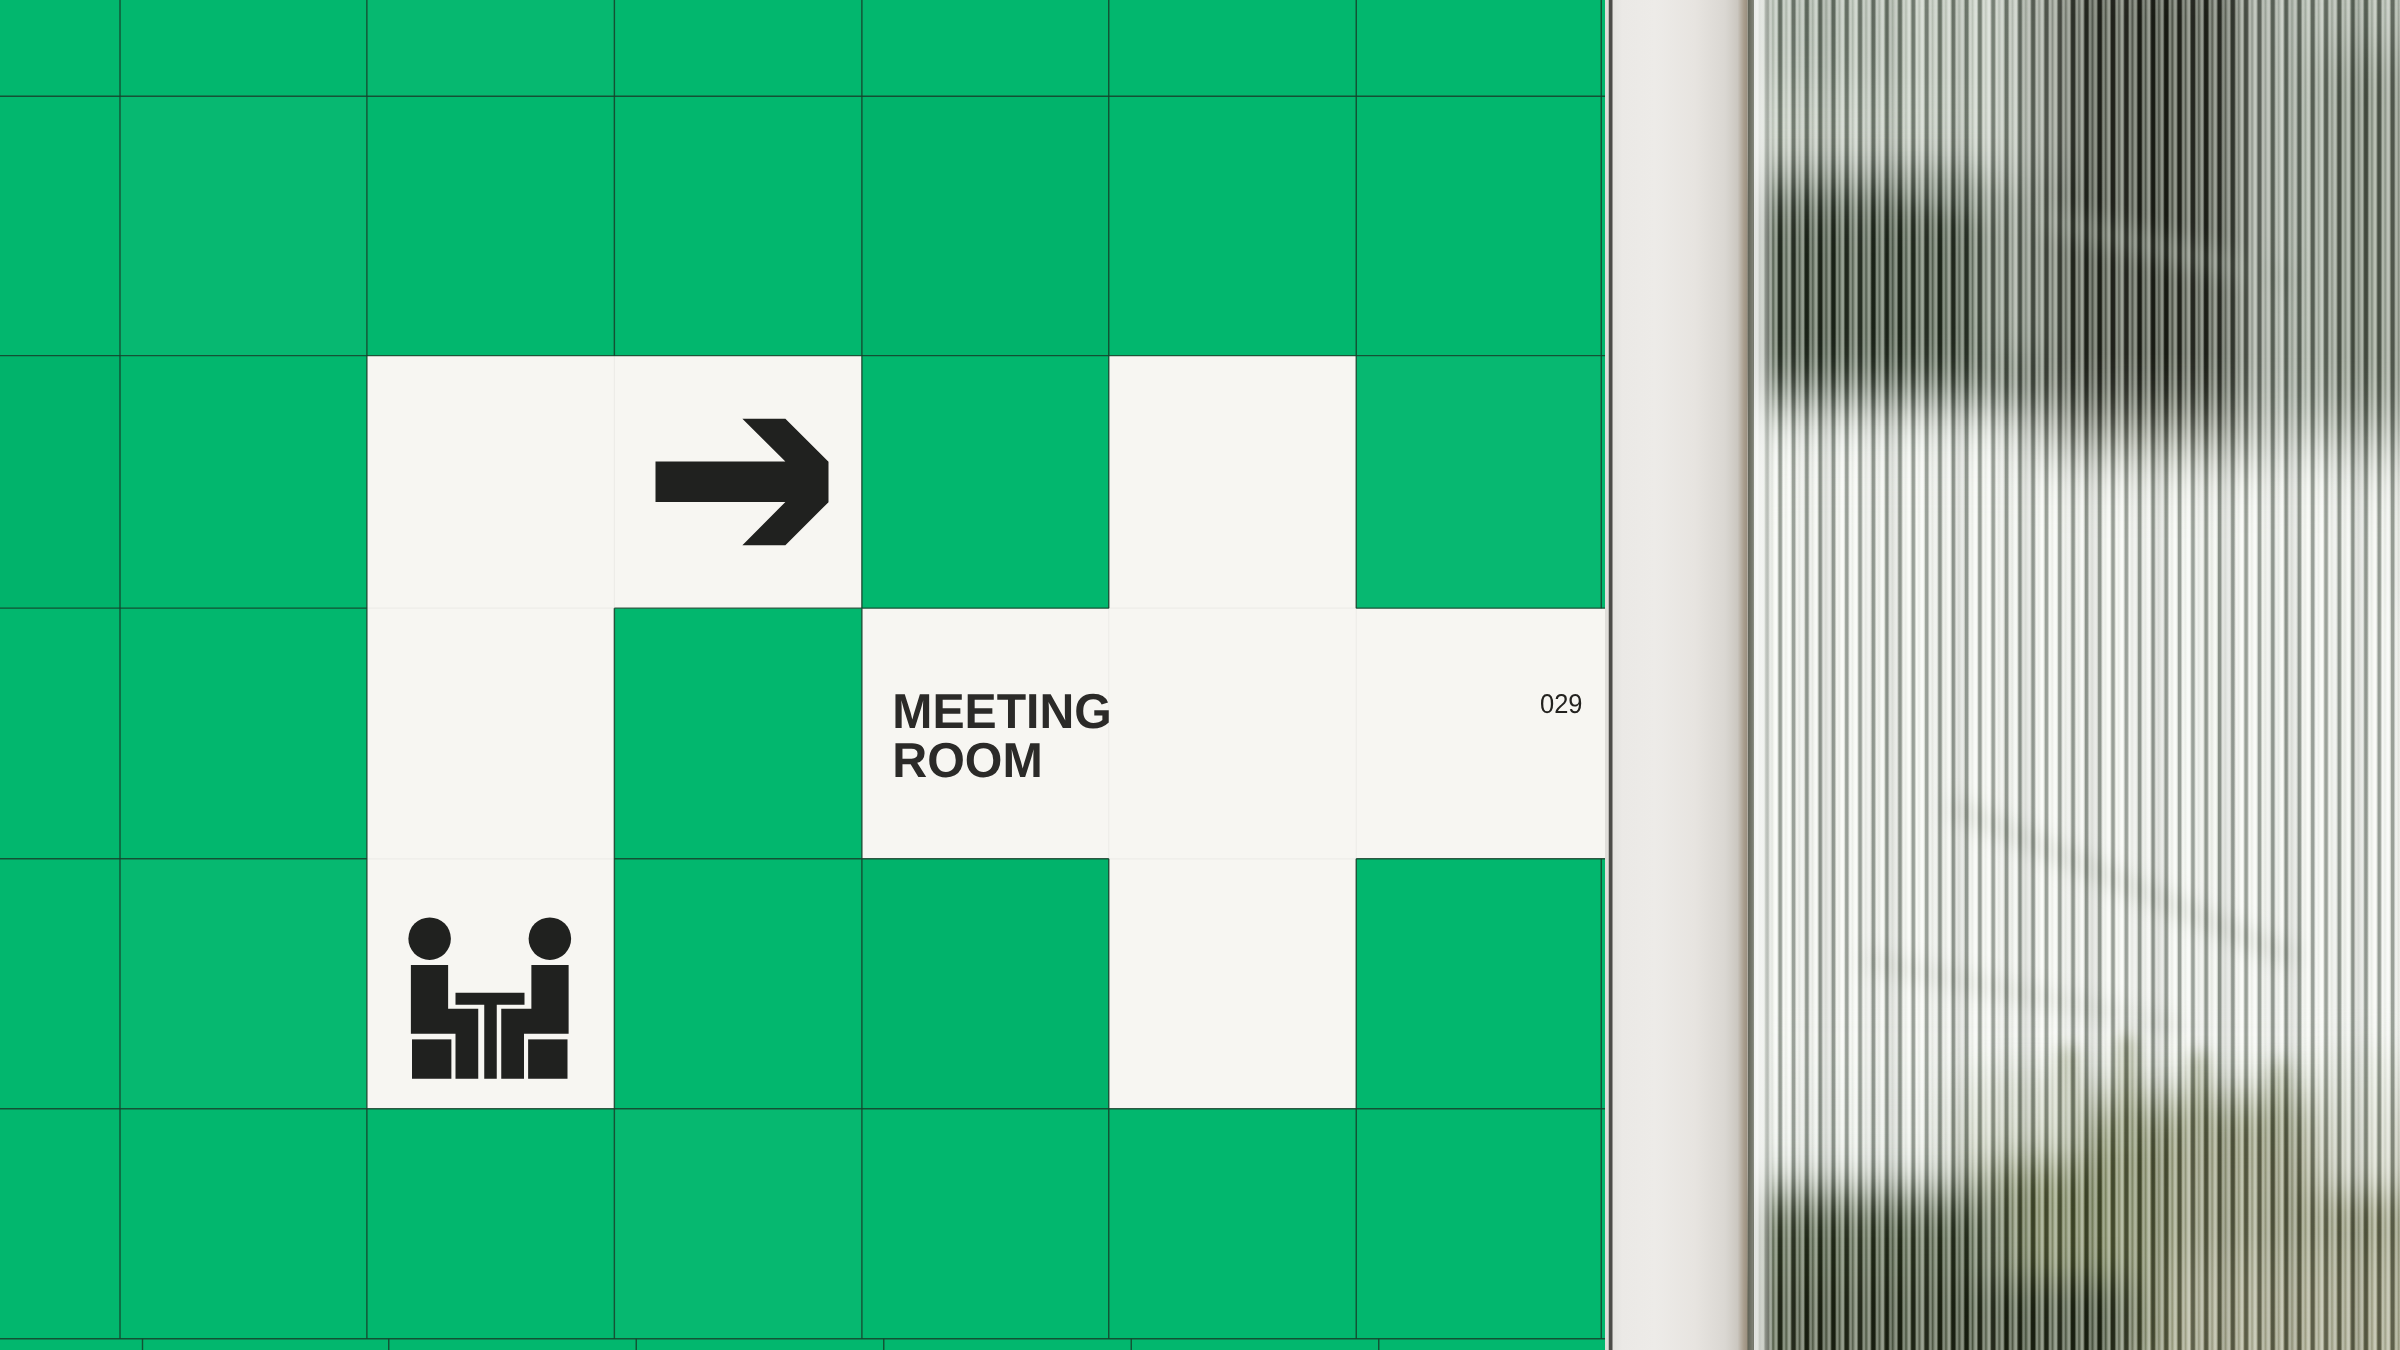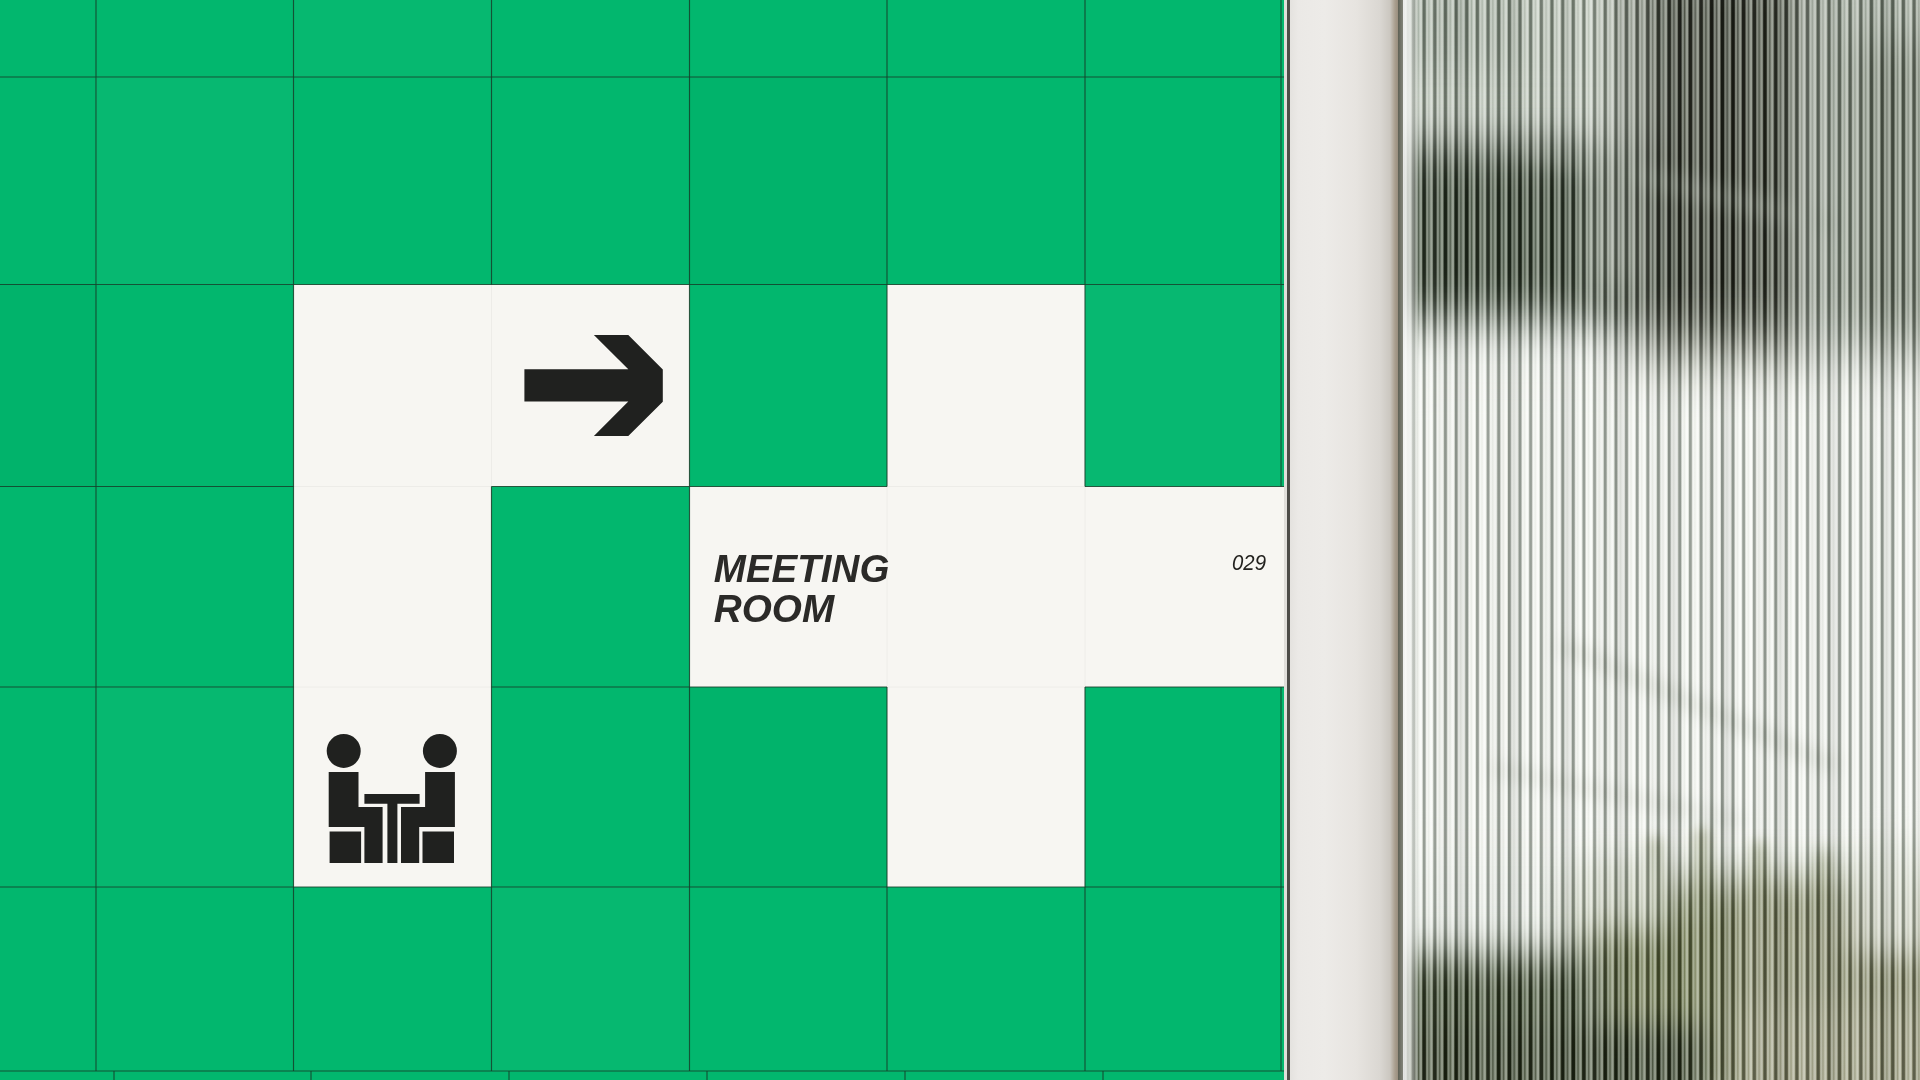--- a/index.html
+++ b/index.html
@@ -1,18 +1,18 @@
 <!DOCTYPE html>
 <html><head>
 <meta charset="utf-8">
 <style>
   html,body{margin:0;padding:0;width:1920px;height:1080px;overflow:hidden;background:#efeeea;}
   *{box-sizing:border-box;}
   .abs{position:absolute;}
-  #stage{position:relative;width:1920px;height:952px;font-family:"Liberation Sans", sans-serif;font-style:italic;}
+  #stage{position:relative;width:1920px;height:952px;font-family:"Liberation Sans", sans-serif;}
   #glass{position:absolute;left:1398px;top:0;width:522px;height:1080px;background:#e9ece7;overflow:hidden;}
   #glass .blob{position:absolute;}
   #flutesM{position:absolute;left:4px;top:0;width:518px;height:1080px;mix-blend-mode:multiply;
     background:repeating-linear-gradient(90deg,
       #9ba19b 0px, #9ba19b 1.6px,
       #fbfcfa 3.4px,
       #eef0ed 5.2px,
       #fdfefd 7.4px, #fdfefd 8.7px,
       #d6dad5 9.8px,
       #9ba19b 10.65px);}

